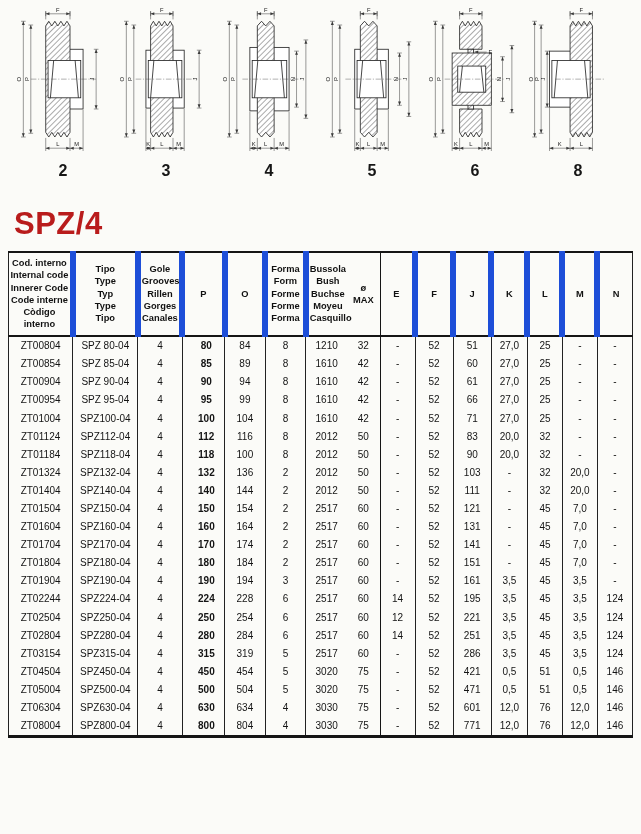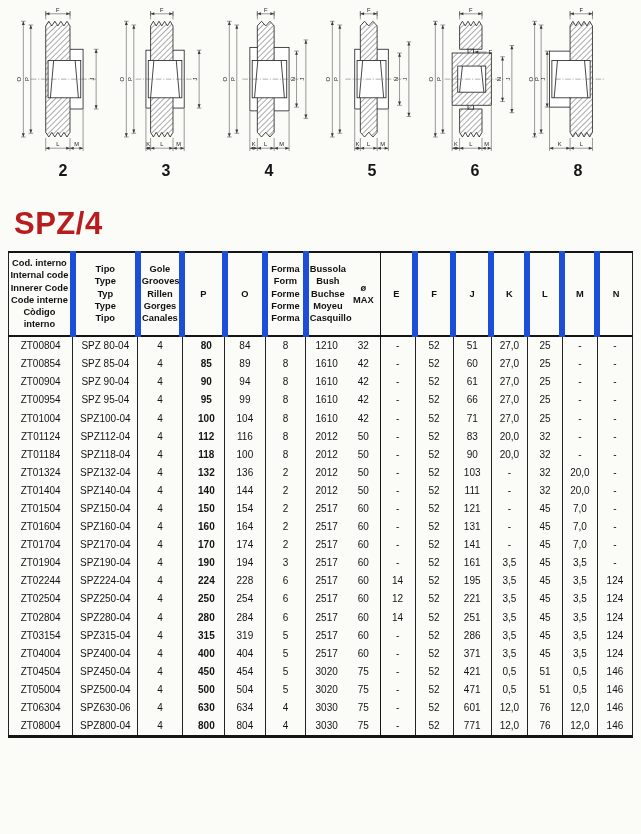--- a/index.html
+++ b/index.html
@@ -653,20 +653,37 @@
           <td>60</td>
           <td>-</td>
           <td>52</td>
           <td>141</td>
           <td>-</td>
           <td>45</td>
           <td>7,0</td>
           <td>-</td>
         </tr>
         <tr>
+          <td>ZT01804</td>
+          <td>SPZ180-04</td>
+          <td>4</td>
+          <td class="bold">180</td>
+          <td>184</td>
+          <td>2</td>
+          <td>2517</td>
+          <td>60</td>
+          <td>-</td>
+          <td>52</td>
+          <td>151</td>
+          <td>-</td>
+          <td>45</td>
+          <td>7,0</td>
+          <td>-</td>
+        </tr>
+        <tr>
           <td>ZT01904</td>
           <td>SPZ190-04</td>
           <td>4</td>
           <td class="bold">190</td>
           <td>194</td>
           <td>3</td>
           <td>2517</td>
           <td>60</td>
           <td>-</td>
           <td>52</td>
@@ -732,37 +749,20 @@
           <td>SPZ315-04</td>
           <td>4</td>
           <td class="bold">315</td>
           <td>319</td>
           <td>5</td>
           <td>2517</td>
           <td>60</td>
           <td>-</td>
           <td>52</td>
           <td>286</td>
-          <td>3,5</td>
-          <td>45</td>
-          <td>3,5</td>
-          <td>124</td>
-        </tr>
-        <tr>
-          <td>ZT04004</td>
-          <td>SPZ400-04</td>
-          <td>4</td>
-          <td class="bold">400</td>
-          <td>404</td>
-          <td>5</td>
-          <td>2517</td>
-          <td>60</td>
-          <td>-</td>
-          <td>52</td>
-          <td>371</td>
           <td>3,5</td>
           <td>45</td>
           <td>3,5</td>
           <td>124</td>
         </tr>
         <tr>
           <td>ZT04504</td>
           <td>SPZ450-04</td>
           <td>4</td>
           <td class="bold">450</td>
@@ -790,21 +790,21 @@
           <td>-</td>
           <td>52</td>
           <td>471</td>
           <td>0,5</td>
           <td>51</td>
           <td>0,5</td>
           <td>146</td>
         </tr>
         <tr>
           <td>ZT06304</td>
-          <td>SPZ630-06</td>
+          <td>SPZ630-04</td>
           <td>4</td>
           <td class="bold">630</td>
           <td>634</td>
           <td>4</td>
           <td>3030</td>
           <td>75</td>
           <td>-</td>
           <td>52</td>
           <td>601</td>
           <td>12,0</td>

